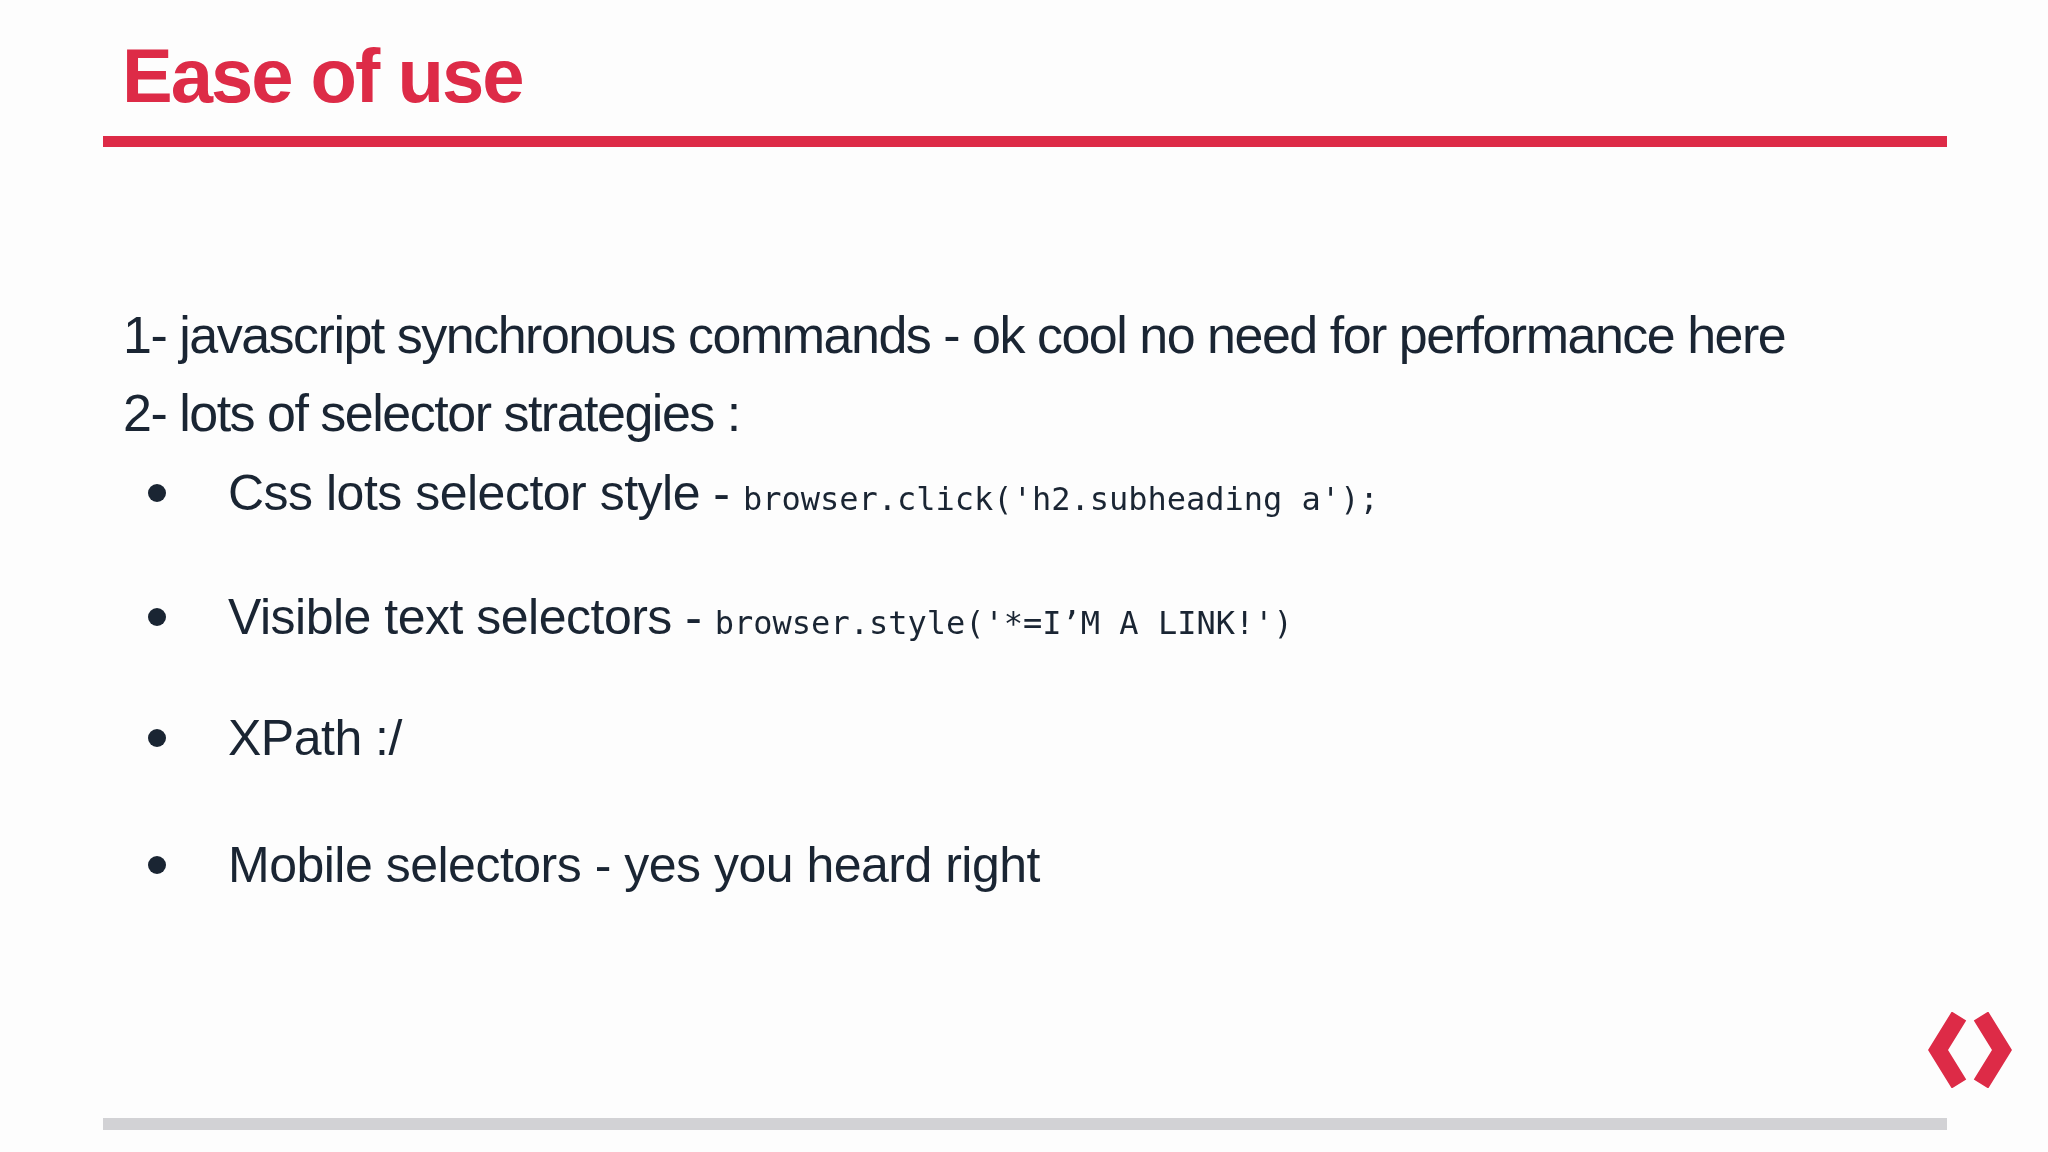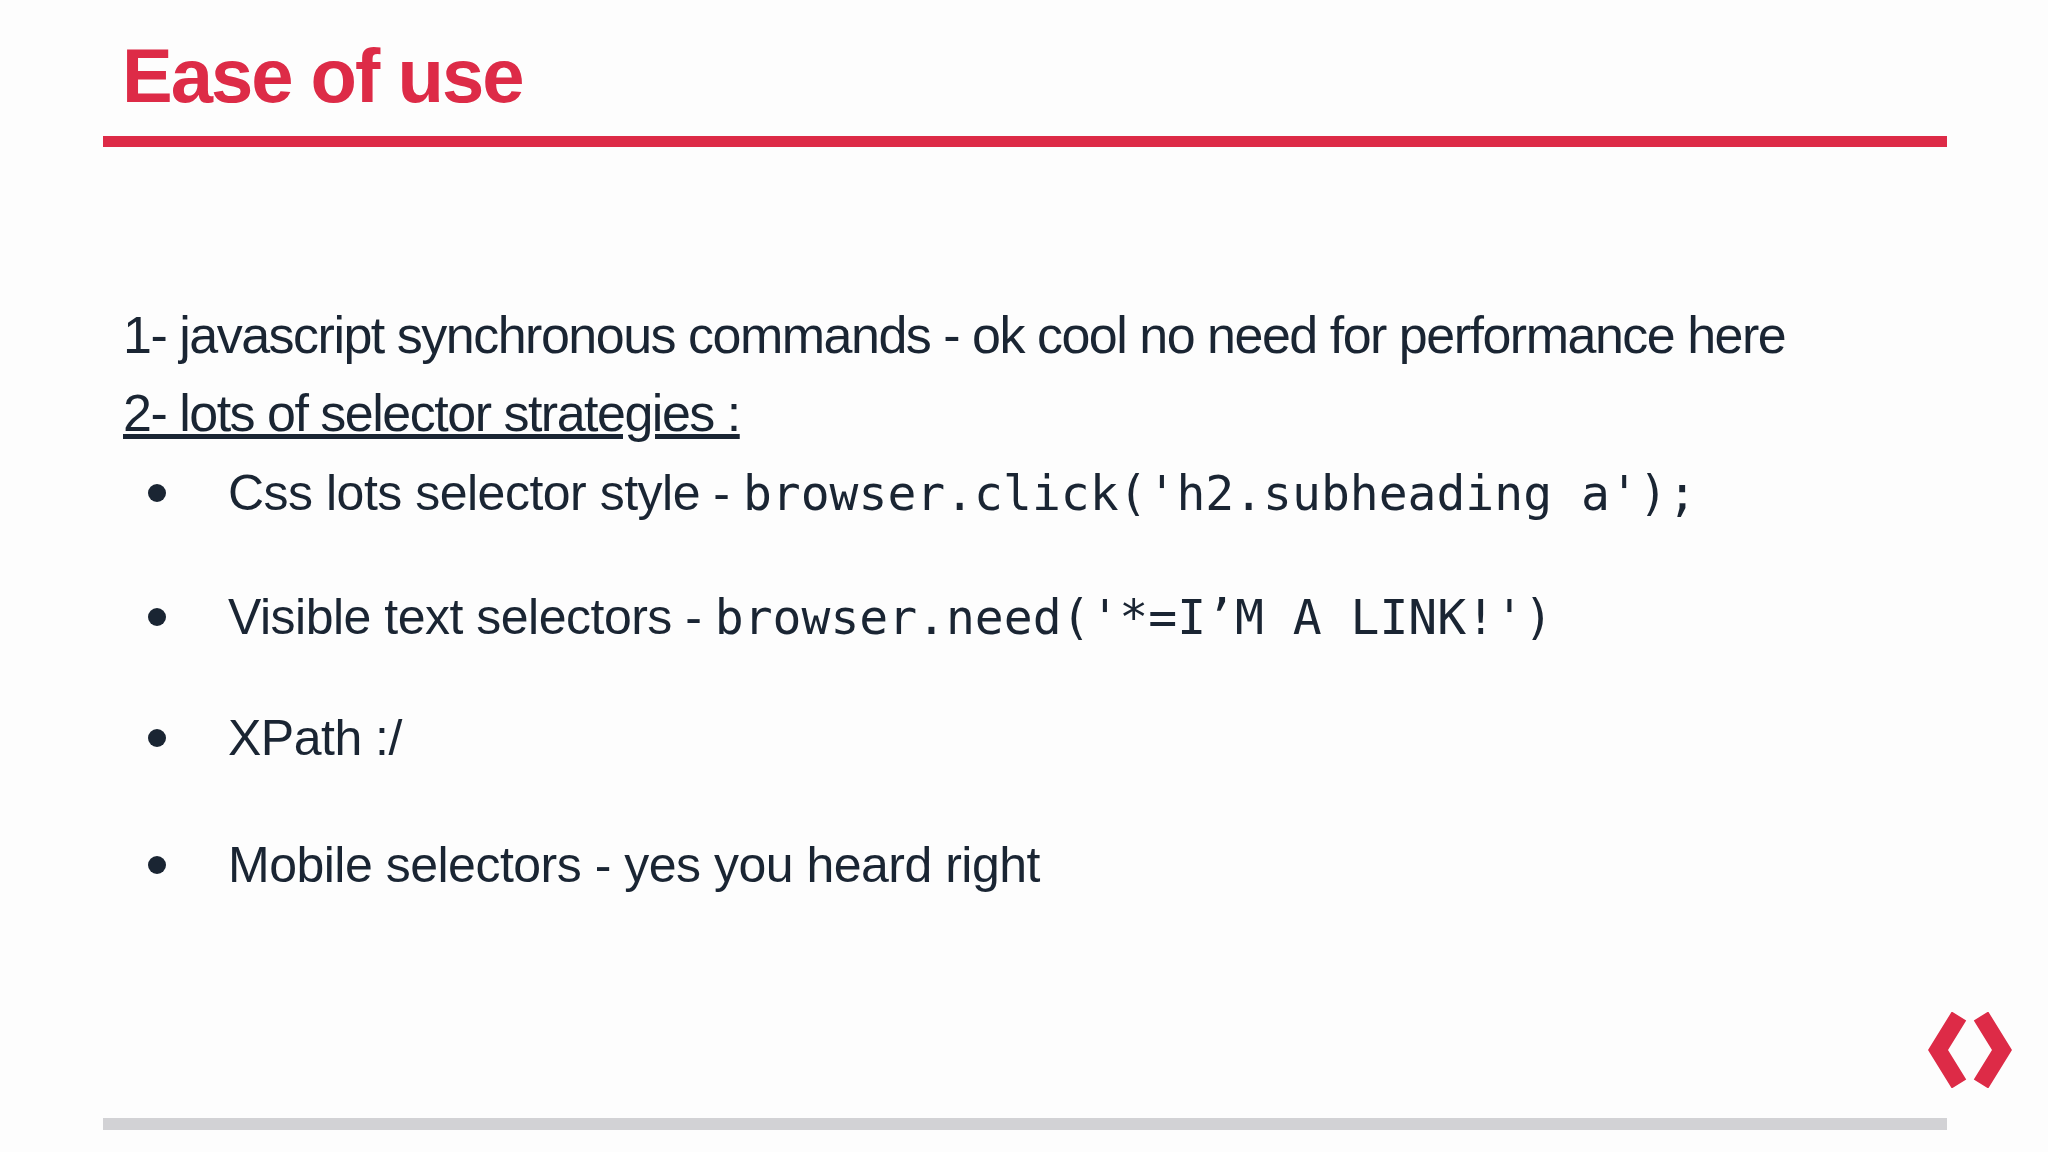--- a/index.html
+++ b/index.html
@@ -40,21 +40,21 @@
   .numline {
     position: absolute;
     left: 123px;
     font-size: 52px;
     line-height: 1;
     letter-spacing: -1.5px;
     white-space: nowrap;
     color: #1a2533;
   }
   .numline.l1 { top: 309px; }
-  .numline.l2 { top: 387px; text-decoration: underline; }
+  .numline.l2 { top: 387px; }
   .bullet-row {
     position: absolute;
     left: 148px;
     font-size: 50px;
     line-height: 1;
     letter-spacing: -0.5px;
     white-space: nowrap;
     color: #1a2533;
   }
   .bullet-row.b1 { top: 468px; }
@@ -67,21 +67,21 @@
     height: 18px;
     border-radius: 50%;
     background: #1a2533;
     vertical-align: baseline;
     position: relative;
     top: -8px;
     margin-right: 62px;
   }
   .code {
     font-family: "DejaVu Sans Mono", monospace;
-    font-size: 48px;
+    font-size: 32px;
     letter-spacing: 0;
   }
   .brand-logo {
     position: absolute;
     left: 1928px;
     top: 1012px;
     width: 84px;
     height: 76px;
   }
   .footer-bar {
@@ -104,21 +104,21 @@
 
   <div class="numline l1">1- javascript synchronous commands - ok cool no need for performance here</div>
 
   <div class="numline l2">2- lots of selector strategies :</div>
 
   <div class="bullet-row b1">
     <span class="dot"></span><span>Css lots selector style - </span><span class="code">browser.click('h2.subheading a');</span>
   </div>
 
   <div class="bullet-row b2">
-    <span class="dot"></span><span>Visible text selectors - </span><span class="code">browser.need('*=I’M A LINK!')</span>
+    <span class="dot"></span><span>Visible text selectors - </span><span class="code">browser.style('*=I’M A LINK!')</span>
   </div>
 
   <div class="bullet-row b4">
     <span class="dot"></span><span>Mobile selectors - yes you heard right</span>
   </div>
 
   <div class="bullet-row b3">
     <span class="dot"></span><span>XPath :/</span>
   </div>
 

